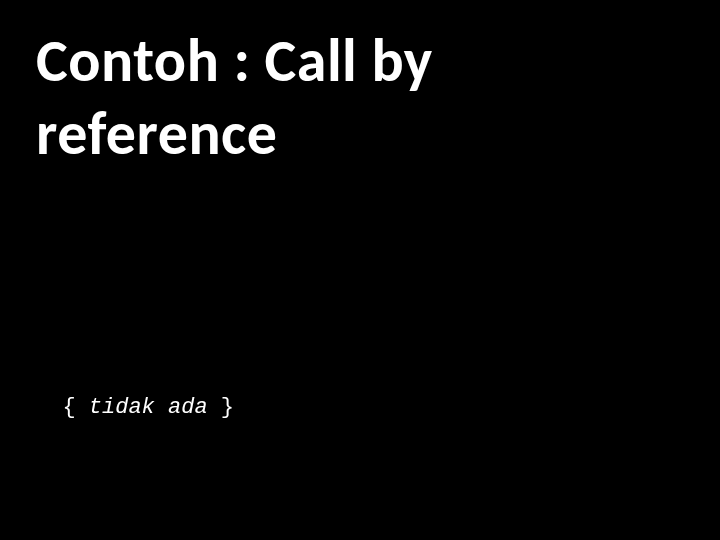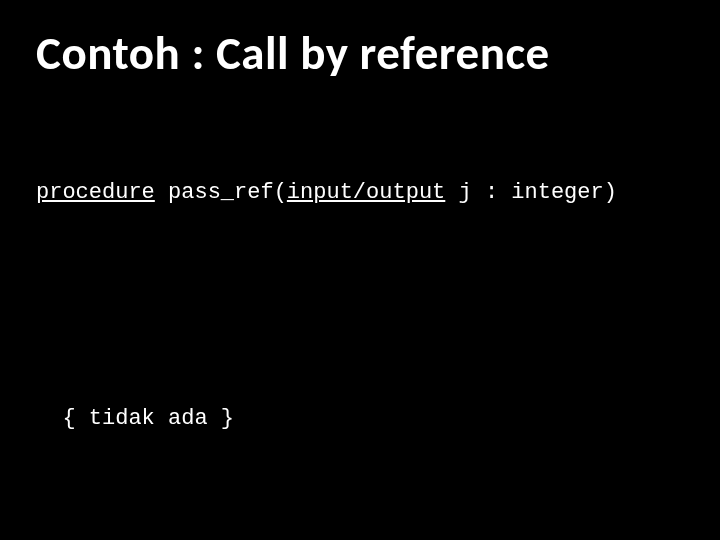--- a/index.html
+++ b/index.html
@@ -10,44 +10,43 @@
     color: #fff;
     font-family: Calibri, Arial, sans-serif;
     overflow: hidden;
   }
   .slide {
     width: 100%;
     height: 100%;
     padding: 24px 36px;
   }
   .title {
-    font-size: 47px;
+    font-size: 60px;
     font-weight: 700;
     letter-spacing: 0.5px;
     margin-bottom: 28px;
   }
   .code {
     font-family: "Courier New", Courier, monospace;
     font-size: 22px;
     line-height: 1.5;
     white-space: pre;
   }
   .u { text-decoration: underline; }
-  .i { }
+  .i { font-style: italic; }
   .block { margin-top: 28px; }
 </style>
 </head>
 <body>
 
 <div class="slide">
 
   <div class="title">Contoh : Call by reference</div>
 
   <div class="code">
-    <div><span class="u">procedure</span><span> </span><span>pass_ref</span><span>(</span><span class="u">input/output</span><span> j : integer)</span></div>
 
     <div class="block">
       <div><span>  { </span><span class="i">tidak ada</span><span> }</span></div>
     </div>
 
     
   </div>
 
 </div>
 

